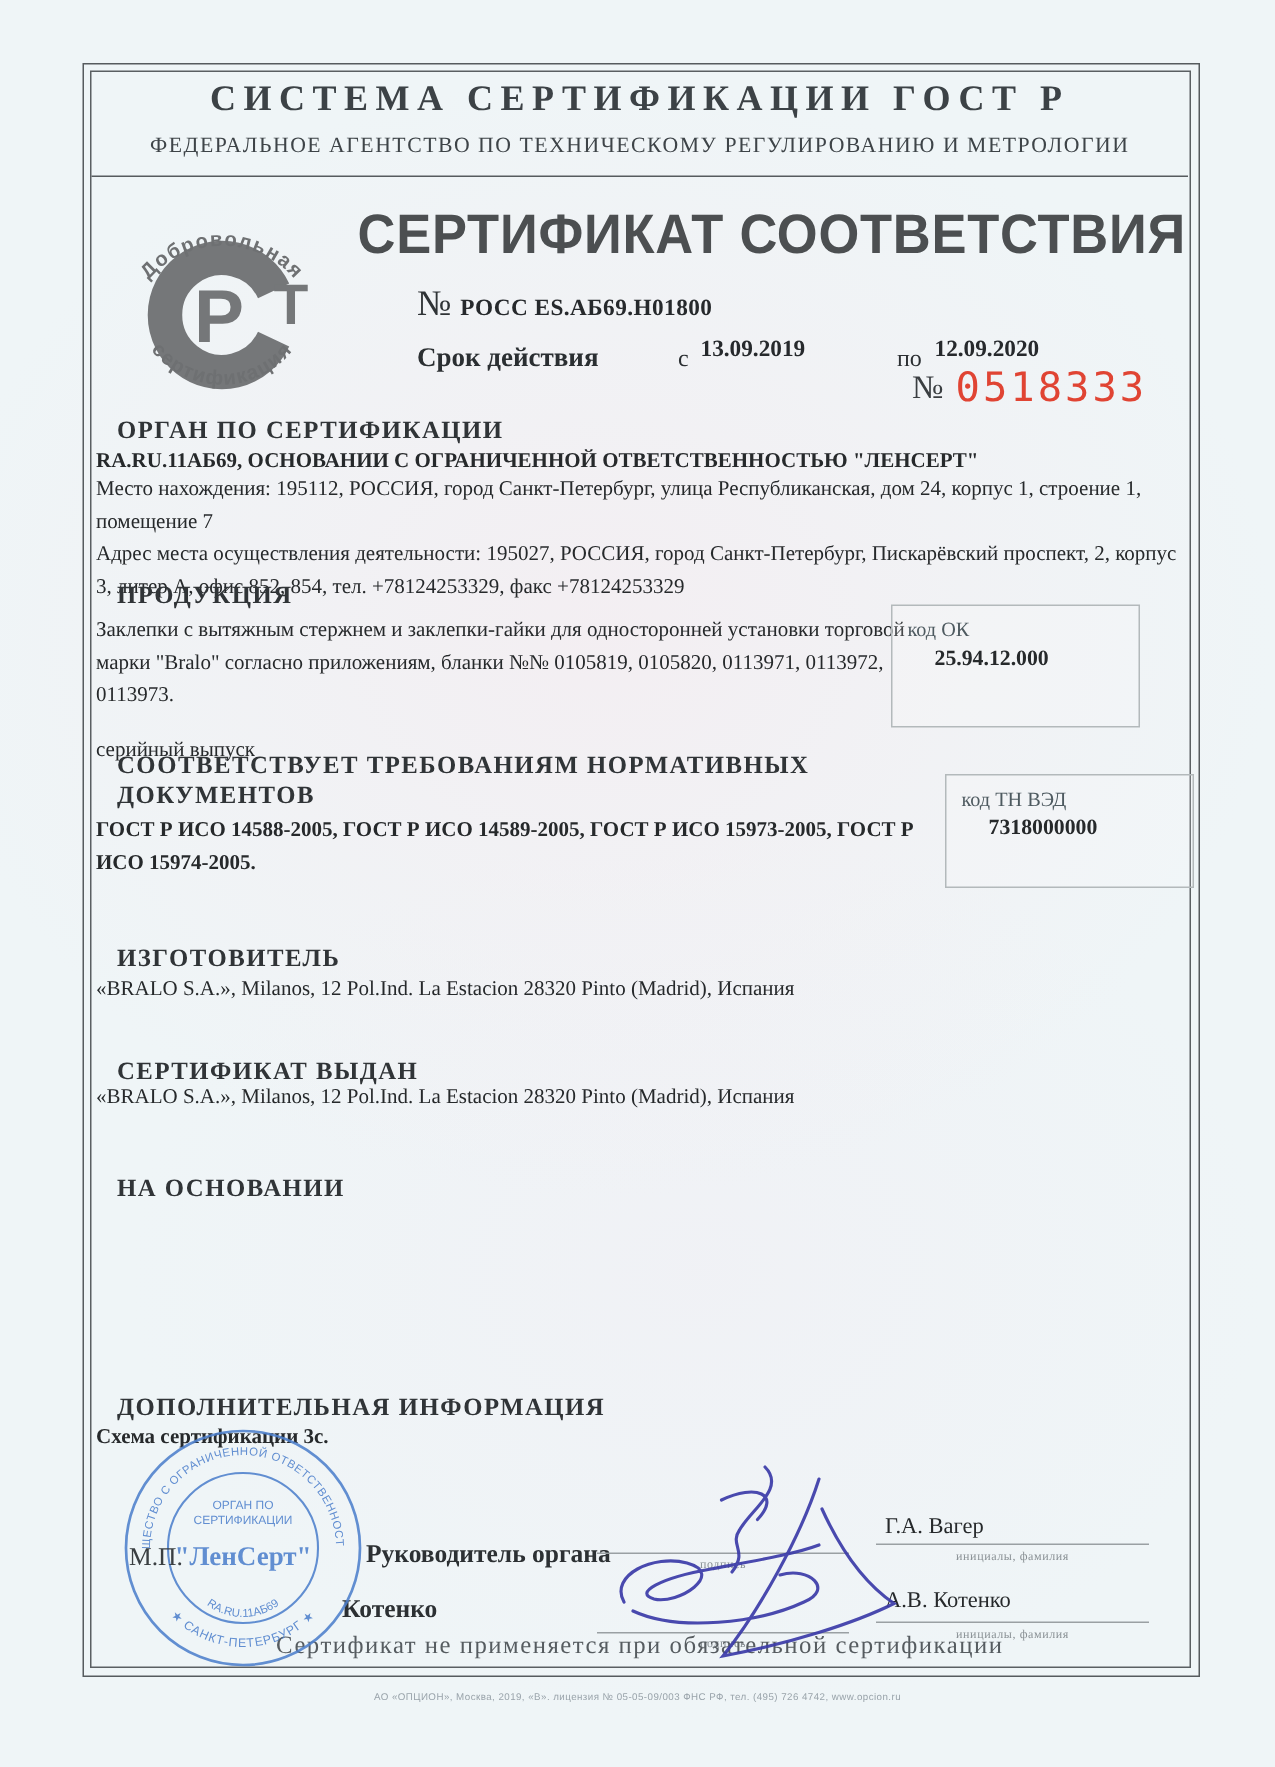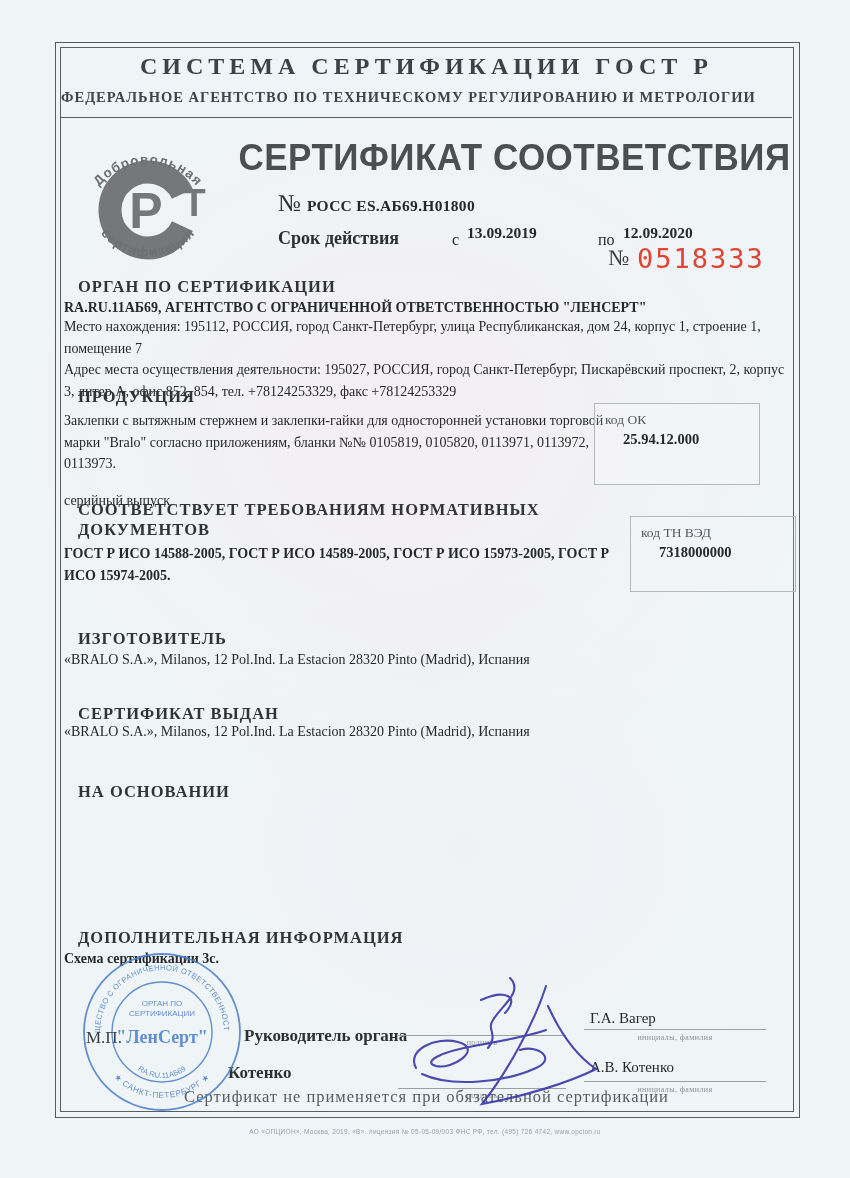--- a/index.html
+++ b/index.html
@@ -15,21 +15,21 @@
       radial-gradient(ellipse 540px 430px at 52% 72%, rgba(242,236,243,.40), rgba(242,236,243,0) 70%),
       #eff5f7;
     padding-left: 44px;
   }
   .abs{position:absolute;}
   .frame-outer{left:55px;top:42px;width:743px;height:1074px;border:1.6px solid #565b5e;}
   .frame-inner{left:60px;top:47px;width:732px;height:1063px;border:1px solid #5a5f62;}
   .header-divider{left:61px;top:117px;width:731px;border-top:1.5px solid #565b5e;}
   .hdr1{left:61px;top:53px;width:731px;text-align:center;font-size:24px;font-weight:bold;
         letter-spacing:5px;color:#3c4246;}
-  .hdr2{left:61px;top:89px;width:731px;text-align:left;font-size:14.5px;font-weight:bold;
+  .hdr2{left:61px;top:89px;width:731px;text-align:center;font-size:14.5px;font-weight:normal;
         letter-spacing:1px;color:#3e4448;}
   .doc-title{left:232px;top:136px;width:565px;text-align:center;
         font-family:"Liberation Sans",sans-serif;font-weight:bold;font-size:35px;
         color:#4c4f51;letter-spacing:.5px;transform:scaleY(1.06);transform-origin:top;}
   .no-row{left:278px;top:190px;}
   .no-sign{font-size:24px;color:#2f3336;}
   .no-val{font-size:15.5px;font-weight:bold;color:#26292c;margin-left:6px;letter-spacing:.3px;}
   .validity-label{left:278px;top:228px;font-size:18px;font-weight:bold;color:#2b2f32;}
   .v-from{left:452px;top:231px;font-size:16px;color:#2b2f32;}
   .v-from-date{left:467px;top:224px;font-size:15.5px;font-weight:bold;color:#26292c;}
@@ -98,21 +98,21 @@
   <div class="abs v-from">с</div>
   <div class="abs v-from-date">13.09.2019</div>
   <div class="abs v-to">по</div>
   <div class="abs v-to-date">12.09.2020</div>
 
   <div class="abs blank-no-sign">№</div>
   <div class="abs blank-no">0518333</div>
 
   <div class="abs section" style="left:64px;top:277px;width:730px;">
     <div class="sec-heading">ОРГАН ПО СЕРТИФИКАЦИИ</div>
-    <p class="sec-text b" style="line-height:1.15;">RA.RU.11АБ69, АГЕНТСТВО С ОГРАНИЧЕННОЙ ОТВЕТСТВЕННОСТЬЮ "ЛЕНСЕРТ"</p>
+    <p class="sec-text b" style="line-height:1.15;">RA.RU.11АБ69, ОСНОВАНИИ С ОГРАНИЧЕННОЙ ОТВЕТСТВЕННОСТЬЮ "ЛЕНСЕРТ"</p>
     <p class="sec-text" style="line-height:1.55;">Место нахождения: 195112, РОССИЯ, город Санкт-Петербург, улица Республиканская, дом 24, корпус 1, строение 1, помещение 7</p>
     <p class="sec-text" style="line-height:1.55;">Адрес места осуществления деятельности: 195027, РОССИЯ, город Санкт-Петербург, Пискарёвский проспект, 2, корпус 3, литер А, офис 852, 854, тел. +78124253329, факс +78124253329</p>
   </div>
 
   <div class="abs section" style="left:64px;top:387px;width:565px;">
     <div class="sec-heading">ПРОДУКЦИЯ</div>
     <p class="sec-text" style="line-height:1.55;">Заклепки с вытяжным стержнем и заклепки-гайки для односторонней установки торговой марки "Bralo" согласно приложениям, бланки №№ 0105819, 0105820, 0113971, 0113972, 0113973.</p>
     <p class="sec-text serial">серийный выпуск</p>
   </div>
   <div class="abs code-box" style="left:594px;top:403px;width:164px;height:80px;">

